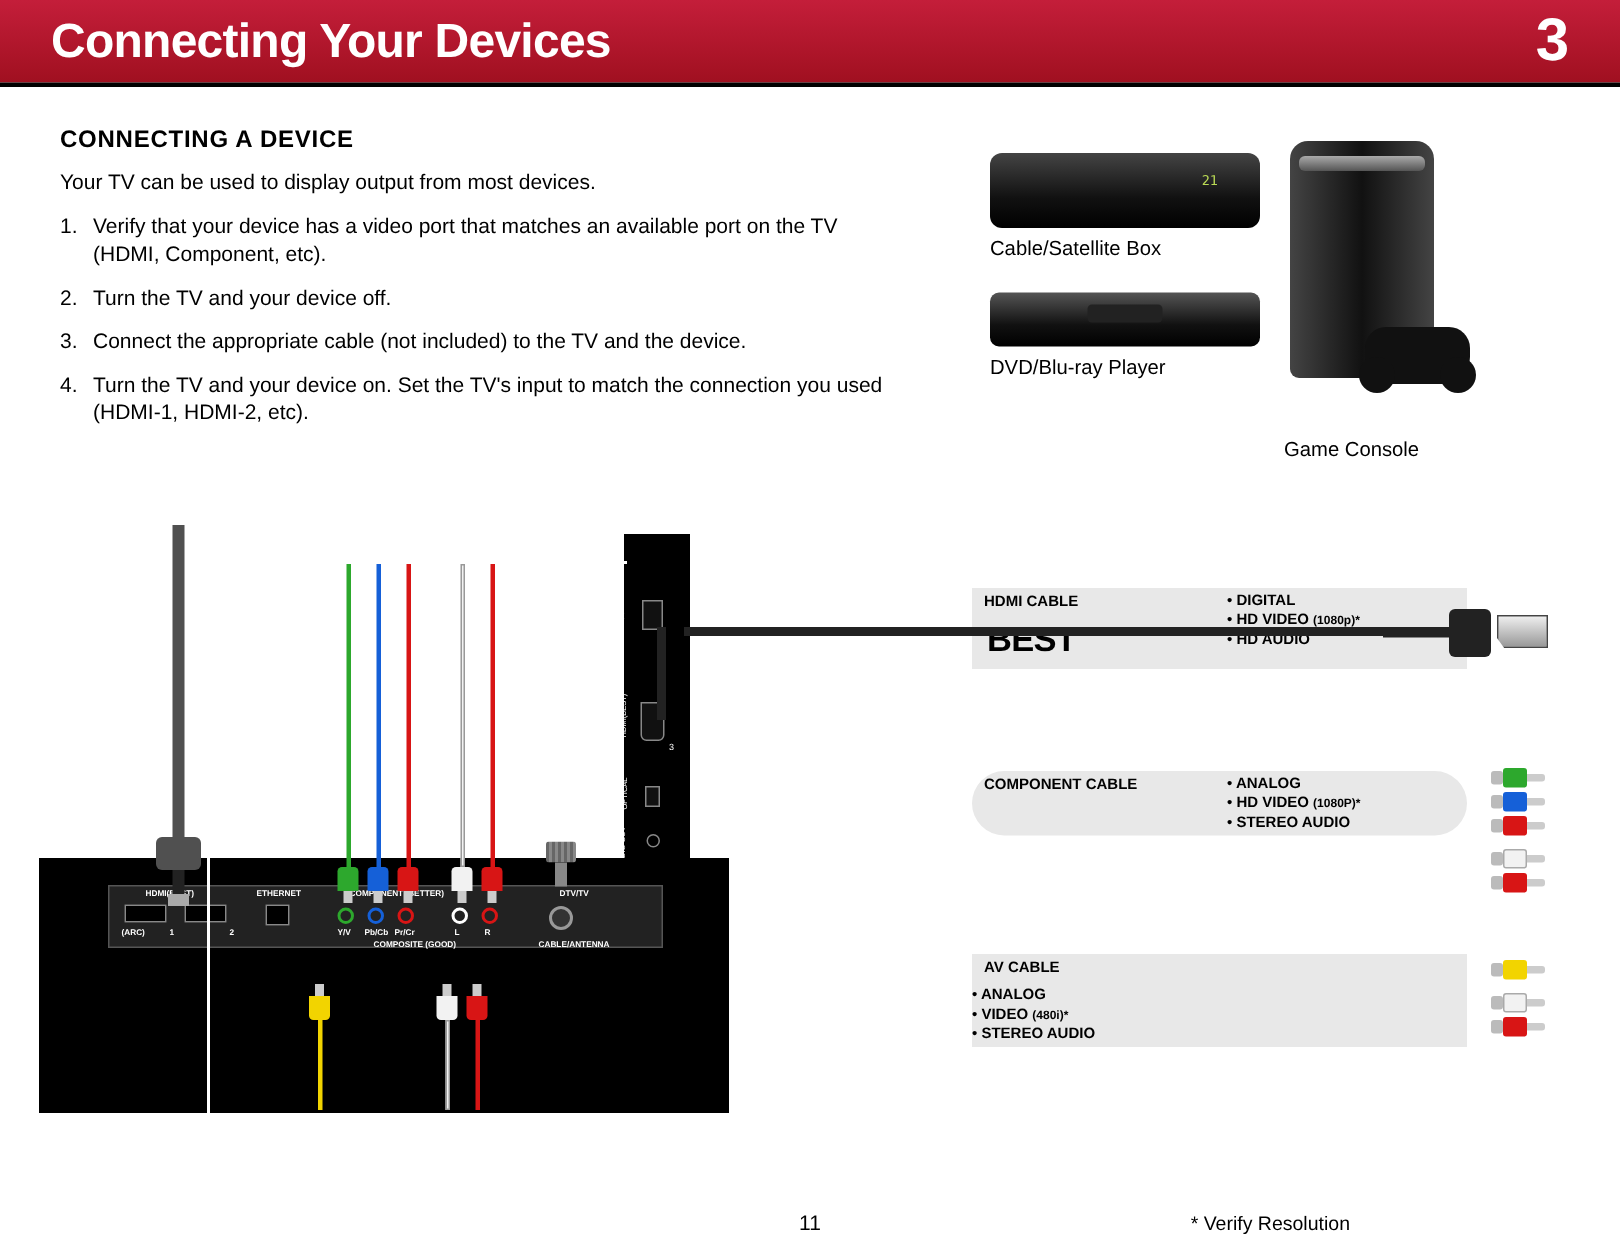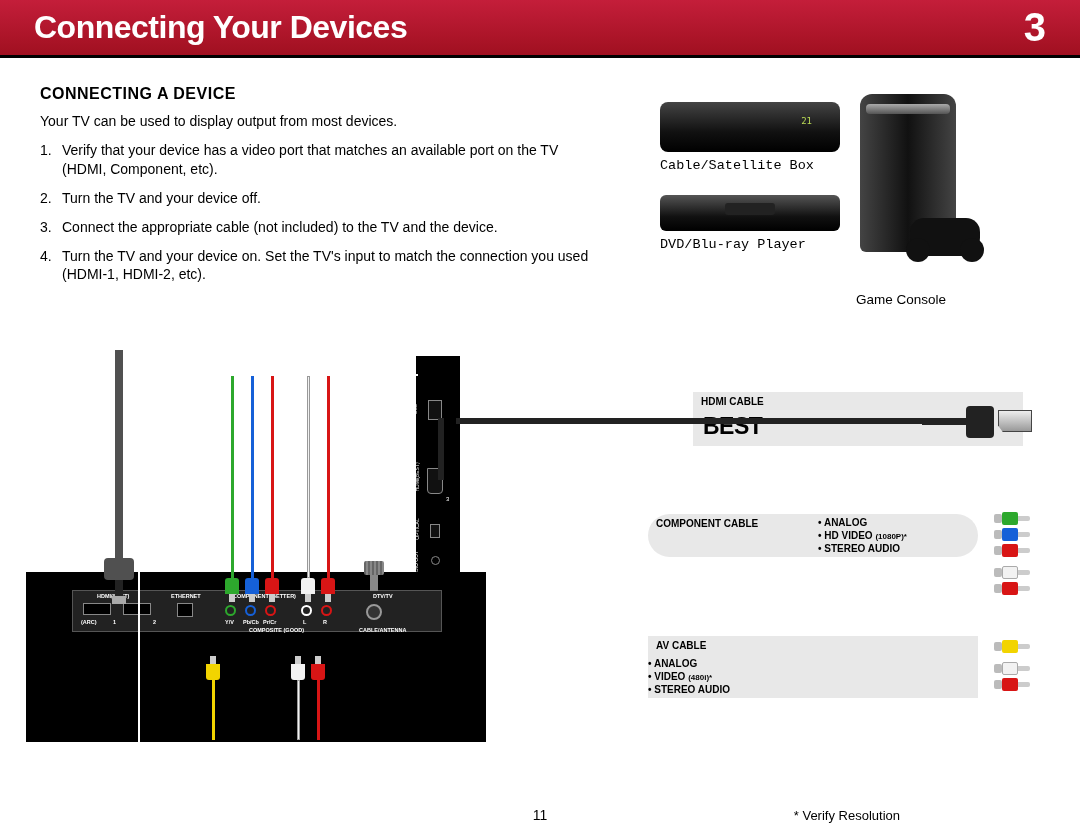--- a/index.html
+++ b/index.html
@@ -16,21 +16,21 @@
   .chapter-num { color: #fff; font-size: 40px; font-weight: bold; }
   
   .content { padding: 27px 40px 10px 40px; }
   .section-title { font-size: 16px; font-weight: 900; letter-spacing: 0.5px; margin-bottom: 10px; }
   .intro { font-size: 14px; margin-bottom: 12px; }
   ol { list-style: none; counter-reset: item; max-width: 560px; }
   ol li { counter-increment: item; font-size: 14px; line-height: 1.35; margin-bottom: 10px; padding-left: 22px; position: relative; }
   ol li::before { content: counter(item) "."; position: absolute; left: 0; }
   
   .devices-row { position: absolute; top: 102px; left: 660px; width: 400px; }
-  .device-box { display: inline-block; vertical-align: top; text-align: left; font-size: 13px; font-family: Liberation Mono, monospace; }
+  .device-box { display: inline-block; vertical-align: top; text-align: left; font-size: 13px; }
   .cable-box { width: 180px; height: 50px; background: linear-gradient(to bottom, #444 0%, #111 60%, #000 100%); border-radius: 8px; margin-bottom: 6px; position: relative; }
   .cable-box::after { content: "21"; position: absolute; right: 28px; top: 14px; color: #bada55; font-size: 9px; font-family: monospace; }
   .dvd-box { width: 180px; height: 36px; background: linear-gradient(to bottom, #555 0%, #111 60%, #000 100%); border-radius: 6px; margin-top: 22px; margin-bottom: 6px; position: relative;}
   .dvd-box::after { content:""; position:absolute; left:50%; top:8px; transform:translateX(-50%); width:50px; height:12px; border-radius:3px; background:#222;}
   .console { position: absolute; left: 200px; top: -8px; }
   .console-body { width: 96px; height: 158px; background: linear-gradient(to right, #444, #111, #444); border-radius: 12px 12px 6px 6px; position: relative; }
   .console-body::before { content:""; position:absolute; top:10px; left:6px; right:6px; height:10px; background: linear-gradient(to bottom,#aaa,#555); border-radius:4px;}
   .controller { width: 70px; height: 38px; background: #111; border-radius: 14px 14px 18px 18px; position: absolute; bottom: -4px; right: -24px; }
   .controller::before, .controller::after { content:""; position:absolute; width:24px; height:24px; background:#111; border-radius:50%; bottom:-6px;}
   .controller::before { left:-4px;} .controller::after { right:-4px;}
@@ -216,26 +216,31 @@
   <div class="vwire" style="left:281px;top:20px;height:202px;background:#f2f2f2;border:0.5px solid #999;"></div>
   <div class="vwire" style="left:301px;top:20px;height:202px;background:#d81515;"></div>
 
   <div class="vwire" style="left:186px;top:324px;height:60px;background:#f2d400;"></div>
   <div class="vwire" style="left:271px;top:324px;height:60px;background:#f2f2f2;border:0.5px solid #999;"></div>
   <div class="vwire" style="left:291px;top:324px;height:60px;background:#d81515;"></div>
 
   <div style="position:absolute;border:2px solid #fff;border-top:none;border-right:none;left:112px;top:18px;width:510px;height:396px;"></div>
   <div style="position:absolute;border-top:2px solid #fff;left:112px;top:18px;width:280px;"></div>
 
-  <div class="info-box" style="top:36px;margin-left:45px;">
+  <div class="info-box" style="top:36px;">
     <div style="display:flex;">
       <div style="width:170px;">
         <div class="top-label">HDMI CABLE</div>
         <div class="rating">BEST</div>
       </div>
+      <div class="bullets">
+        • <span>DIGITAL</span><br>
+        • <span>HD VIDEO</span> <span class="res">(1080p)*</span><br>
+        • <span>HD AUDIO</span>
+      </div>
     </div>
   </div>
   <div class="connector-hdmi">
     <div class="cable-stub" style="width:46px;"></div>
     <div class="hdmi-ferrite"></div>
       <div class="hdmi-plug"></div>
   </div>
   <div class="hwire" style="left:430px;top:62px;width:530px;background:#222;height:6px;"></div>
   <div class="vwire" style="left:412px;top:62px;height:62px;width:6px;background:#222;"></div>
 

